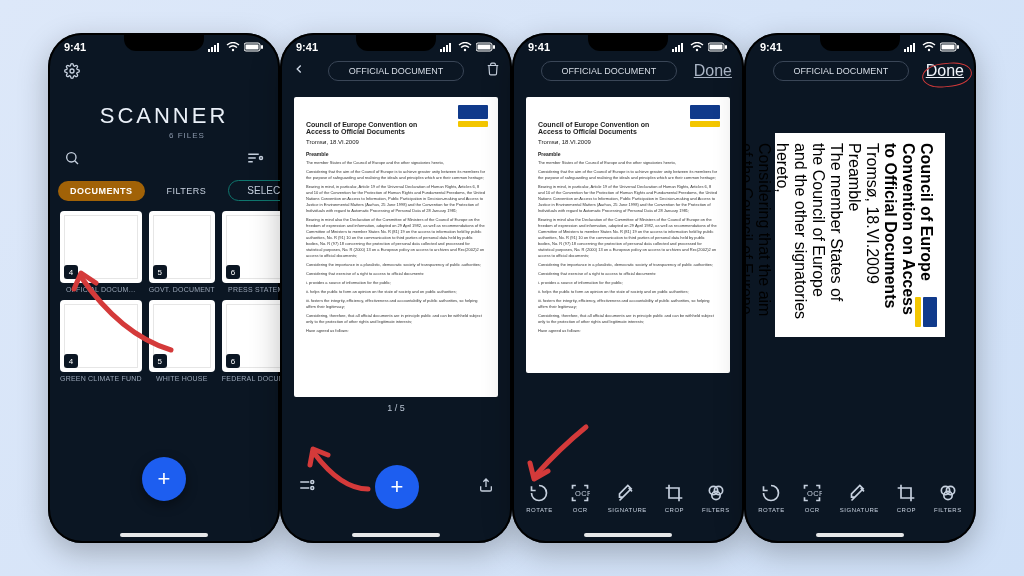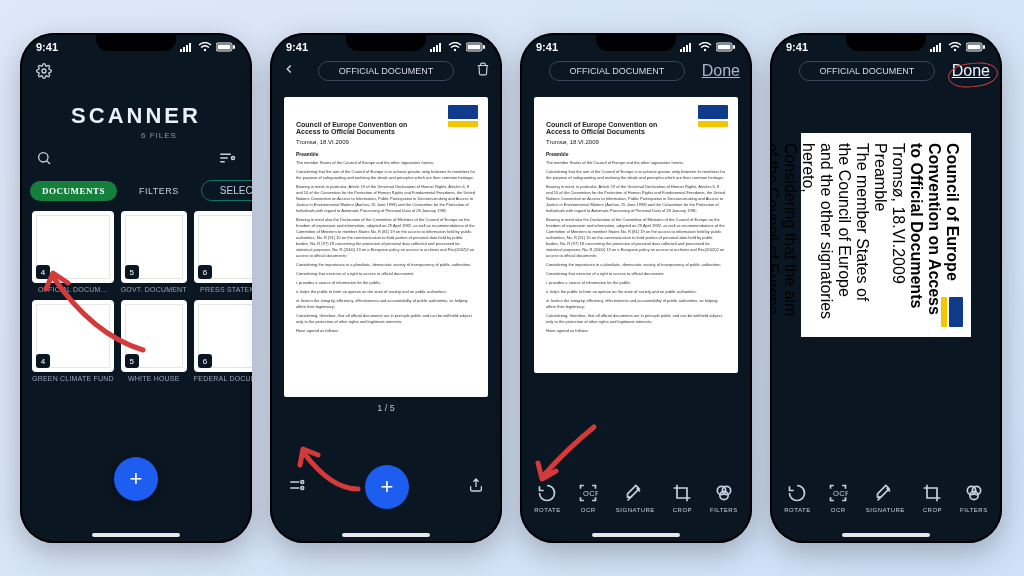--- a/index.html
+++ b/index.html
@@ -1,33 +1,33 @@
 <!DOCTYPE html>
 <html><head>
 <meta charset="utf-8">
 <style>
   *{box-sizing:border-box;margin:0;padding:0;}
   body{background:linear-gradient(135deg,#dde8f9,#cfe0f7);font-family:-apple-system,Helvetica,Arial,sans-serif;height:576px;overflow:hidden;}
-  .stage{display:flex;gap:18px;justify-content:flex-start;align-items:center;height:100%;padding:20px;}
+  .stage{display:flex;justify-content:center;align-items:center;height:100%;padding:20px;}
   .phone{width:232px;height:510px;background:#0b1623;border-radius:34px;position:relative;overflow:hidden;box-shadow:0 10px 30px rgba(0,0,0,.25),inset 0 0 0 2px #000;}
   .notch{position:absolute;top:0;left:50%;transform:translateX(-50%);width:80px;height:18px;background:#000;border-radius:0 0 12px 12px;z-index:10;}
   .statusbar{display:flex;justify-content:space-between;align-items:center;padding:8px 16px 0;color:#fff;font-size:11px;font-weight:600;}
   .statusbar .right{display:flex;gap:4px;align-items:center;}
   .signal,.wifi,.batt{display:inline-block;}
   .signal svg,.wifi svg,.batt svg{display:block;}
   .homebar{position:absolute;bottom:6px;left:50%;transform:translateX(-50%);width:88px;height:4px;border-radius:3px;background:#fff;opacity:.9;}
   
   .s1-top{display:flex;justify-content:space-between;align-items:center;padding:10px 16px 0;color:#d7dde6;}
   .title{text-align:center;color:#eaf0f8;margin-top:8px;}
-  .title h1{font-weight:700;letter-spacing:3px;font-size:22px;margin-top:20px;}
+  .title h1{font-weight:400;letter-spacing:3px;font-size:22px;margin-top:20px;}
   .title .sub{font-size:8px;letter-spacing:1px;color:#8b98ab;margin-top:2px;padding-left:46px;}
   .searchrow{display:flex;justify-content:space-between;align-items:center;padding:10px 16px 0;color:#98a6b8;}
   .tabs{display:flex;gap:10px;align-items:center;padding:10px 10px;}
   .pill{padding:5px 12px;border-radius:14px;font-size:9px;letter-spacing:.5px;}
-  .pill.active{background:#15803d;color:#fff;font-weight:600;font-family:Liberation Serif, serif;}
+  .pill.active{background:#a16207;color:#fff;font-weight:600;}
   .pill.inactive{color:#c7d1df;}
   .select{margin-left:auto;border:1px solid #0f766e;border-radius:14px;padding:4px 18px;font-size:10px;color:#c7d1df;}
   .grid{display:grid;grid-template-columns:repeat(3,1fr);gap:7px;padding:0 12px;}
   .thumb{background:#fff;border-radius:4px;position:relative;height:72px;overflow:hidden;}
   .thumb-inner{position:absolute;inset:4px;border:1px solid #e6e6e6;}
   .badge{position:absolute;left:4px;bottom:4px;background:#0b1623;color:#fff;width:14px;height:14px;border-radius:3px;font-size:8px;display:flex;align-items:center;justify-content:center;}
   .cap{font-size:7px;color:#9aa6b7;text-align:center;margin-top:3px;letter-spacing:.2px;white-space:nowrap;overflow:hidden;text-overflow:ellipsis;}
   .fab{position:absolute;left:50%;bottom:42px;transform:translateX(-50%);width:44px;height:44px;border-radius:50%;background:#1d5ef0;display:flex;align-items:center;justify-content:center;color:#fff;font-size:22px;box-shadow:0 4px 12px rgba(0,0,0,.4);}
   .s1-arrow{position:absolute;left:18px;top:232px;pointer-events:none;}
   

